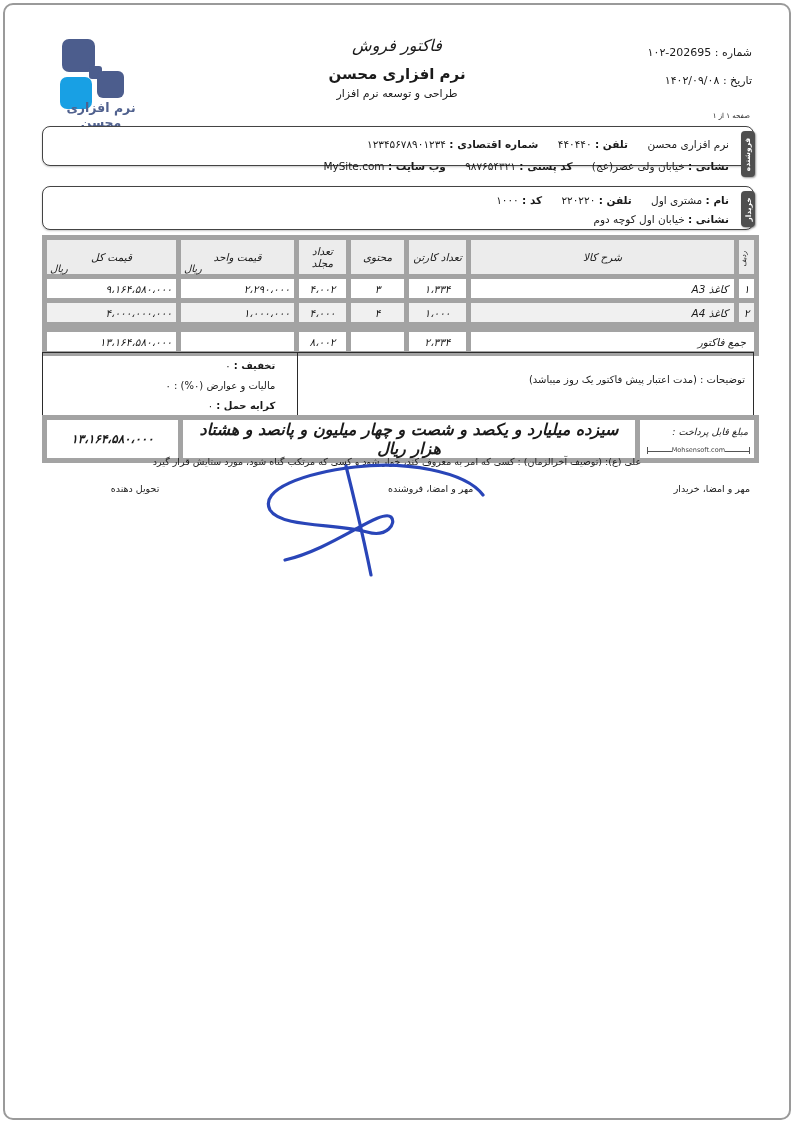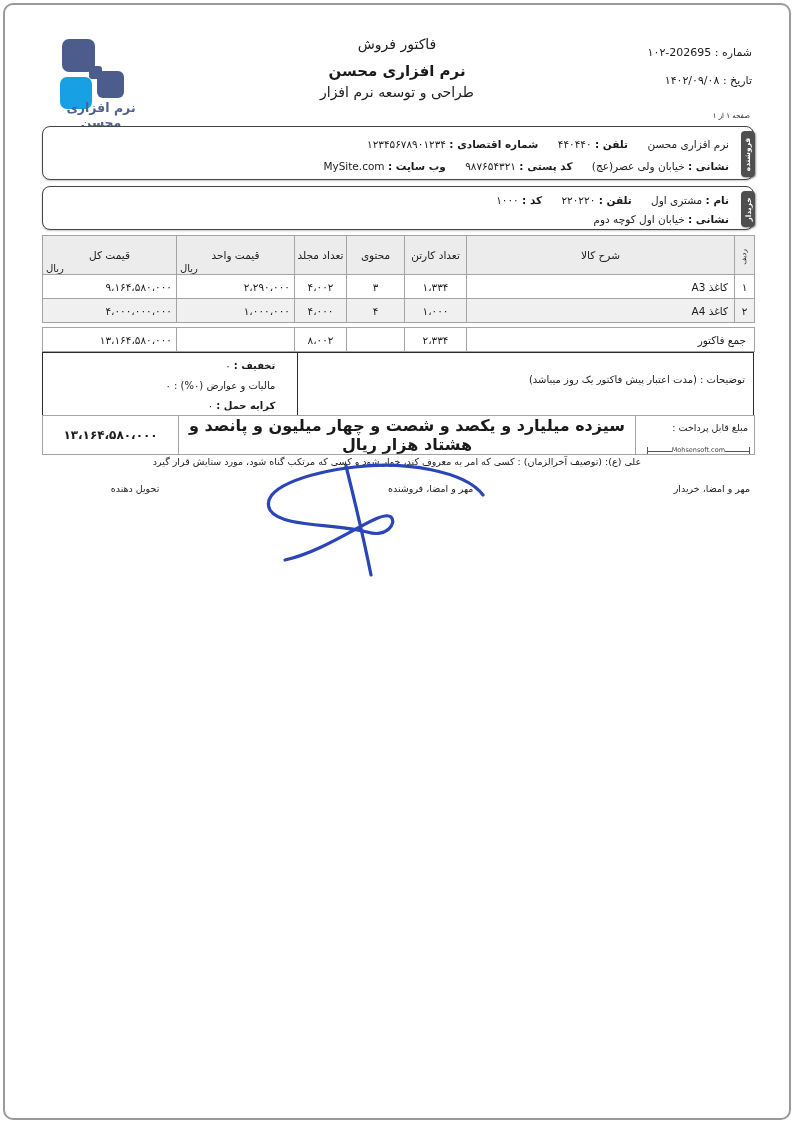--- a/index.html
+++ b/index.html
@@ -11,50 +11,50 @@
   
   .logo { position:absolute; left:45px; top:34px; width:115px; height:84px; }
   .sq { position:absolute; border-radius:7px; }
   .sq1 { left:17px; top:5px;  width:33px; height:33px; background:#4c5d8d; }
   .sq2 { left:52px; top:37px; width:27px; height:27px; background:#4c5d8d; border-radius:6px; }
   .sq3 { left:15px; top:43px; width:32px; height:32px; background:#18a0e4; }
   .sqc { left:44px; top:32px; width:13px; height:13px; background:#4c5d8d; border-radius:3px; }
   .logo-word { position:absolute; left:45px; top:100px; width:112px; text-align:center;
                font-size:12.5px; font-weight:bold; color:#50618e; }
   .head-center { position:absolute; left:277px; top:36px; width:240px; text-align:center; direction:rtl; }
-  .head-center .t1 { font-size:14px; }
+  .head-center .t1 { font-size:16px;font-style:italic; }
   .head-center .t2 { font-size:15px; font-weight:bold; margin-top:10px; }
-  .head-center .t3 { font-size:14px; margin-top:4px; }
+  .head-center .t3 { font-size:11px; margin-top:4px; }
   .head-meta { position:absolute; right:42px; top:46px; text-align:right; direction:rtl; font-size:11px; }
   .head-meta .line { margin-bottom:15px; }
   .page-info { position:absolute; right:44px; top:112px; font-size:7px; direction:rtl; color:#222; }
 
   
   .party { position:absolute; left:42px; width:712px; background:#fff; border:1px solid #444;
            border-radius:8px; direction:rtl; box-shadow:0 1px 2px rgba(0,0,0,.22); }
   .party .tab { position:absolute; left:auto; right:-2px; width:14px; background:#4f4f4f; border-radius:4px;
                 display:flex; align-items:center; justify-content:center;
                 box-shadow:1px 1px 2px rgba(0,0,0,.4); }
   .party .tab span { transform:rotate(-90deg); white-space:nowrap; color:#fff;
                      font-size:7.5px; font-weight:bold; letter-spacing:.5px; }
-  .seller { top:126px; height:54px; padding:6px 24px 0 10px; }
+  .seller { top:126px; height:40px; padding:6px 24px 0 10px; }
   .seller .tab { height:46px; top:4px; }
   .buyer { top:186px; height:44px; padding:4px 24px 0 10px; }
   .buyer .tab { height:36px; top:4px; }
   .prow { font-size:10.5px; }
   .seller .prow { line-height:22px; }
   .buyer .prow { line-height:19px; }
   .pair { margin-left:16px; white-space:nowrap; }
   .lbl { font-weight:bold; }
   .ltr { direction:ltr; unicode-bidi:isolate; }
 
   
   table { border-collapse:collapse; table-layout:fixed; }
   .items { position:absolute; left:42px; top:235px; width:712px; }
-  .items td, .items th, .tot td, .pay td { border:1px solid #a3a3a3; }
+  .items td, .items th, .tot td, .pay td { border:5px solid #a3a3a3;font-style:italic; }
   .items th { background:#ececec; font-weight:normal; font-size:10.5px; height:39px;
               text-align:center; vertical-align:middle; position:relative; padding:0 2px; }
   .items th .rial, .pay .rial { position:absolute; left:3px; bottom:0; font-size:10px; }
   .items td { height:24px; font-size:10.5px; text-align:center; vertical-align:middle; }
   .items tr.alt td { background:#f0f0f0; }
   .items td.desc { text-align:right; padding-right:6px; }
   .items td.money { text-align:right; padding-right:4px; }
   .rowno-head { font-size:7px; display:inline-block; transform:rotate(-90deg); }
 
   .tot { position:absolute; left:42px; top:327px; width:712px; }

